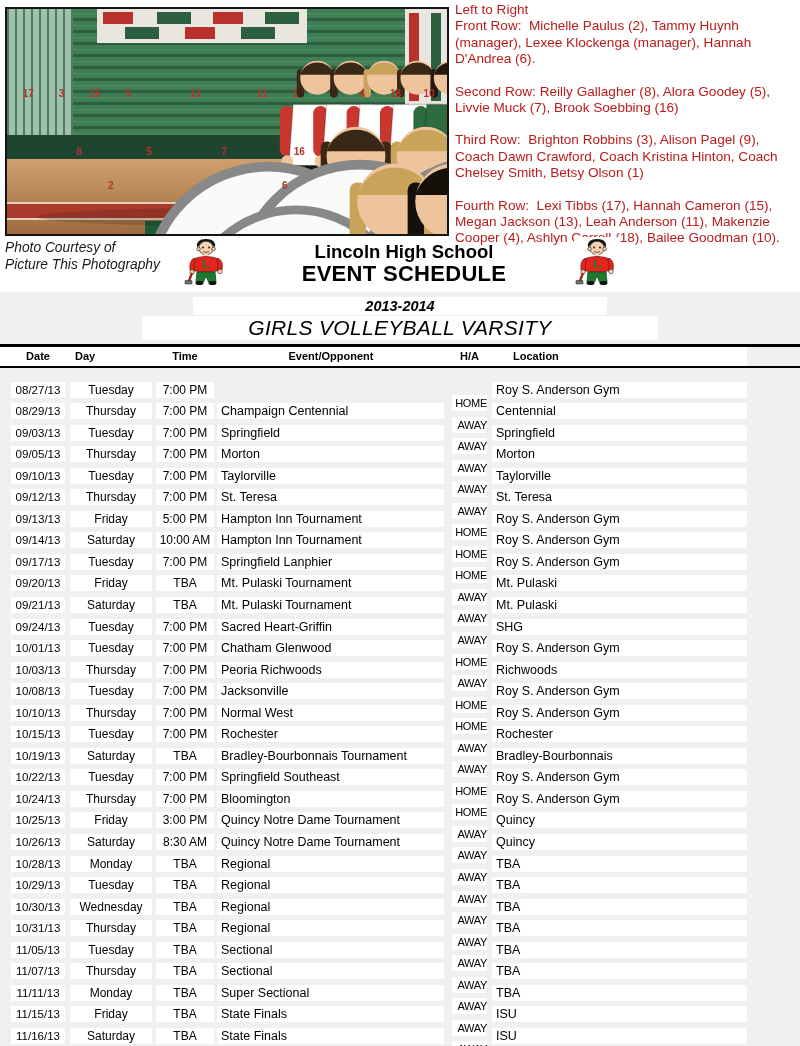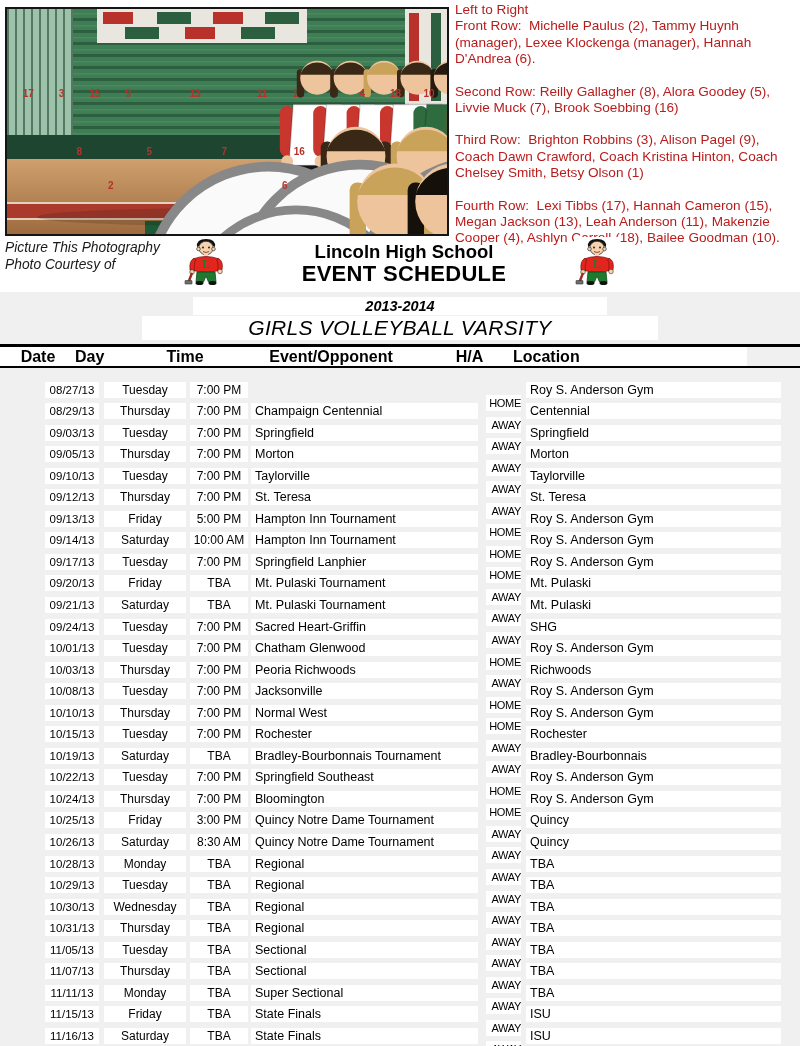--- a/index.html
+++ b/index.html
@@ -30,26 +30,26 @@
   .season-box{display:block;width:414px;margin:0 auto;background:#fff;
     font-weight:bold;font-style:italic;font-size:14.5px;line-height:18px;}
   .team-box{display:block;width:516px;margin:1px auto 0;background:#fff;
     font-style:italic;font-size:21px;line-height:24px;letter-spacing:.3px;}
   
   .rule1{position:absolute;left:0;top:344px;width:800px;height:3px;background:#000;}
   .rule2{position:absolute;left:0;top:366px;width:800px;height:2px;background:#000;}
   .header-strip{position:absolute;left:0;top:347px;width:747px;height:19px;background:#fff;}
   .t-grid{display:grid;grid-template-columns:11px 54px 5px 82px 4px 58px 3px 227px 8px 35px 5px 255px;align-items:center;}
   .g2{grid-column:2}.g4{grid-column:4}.g6{grid-column:6}.g8{grid-column:8}.g10{grid-column:10}.g12{grid-column:12}
-  .header-row{position:absolute;left:0;top:347px;width:800px;height:19px;font-weight:bold;font-size:16px;}
+  .header-row{position:absolute;left:0;top:347px;width:800px;height:19px;font-weight:bold;font-size:11px;}
   .header-row .hc{height:19px;line-height:19px;}
   .hc-date{text-align:center}.hc-day{text-align:left;padding-left:5px}.hc-time{text-align:center}
   .hc-event{text-align:center;padding-left:1px}.hc-ha{text-align:center}.hc-loc{text-align:left;padding-left:21px}
   .rows-wrap{position:absolute;left:0;top:368px;width:800px;}
-  .t-row{height:21.55px;padding-left:34px;}
+  .t-row{height:21.55px;}
   .cell{background:#fff;height:16px;line-height:16px;font-size:12px;overflow:hidden;white-space:nowrap;}
   .c-date{text-align:center;font-size:11.5px;}
   .c-day{text-align:center;}
   .c-time{text-align:center;}
   .c-event{text-align:left;padding-left:4px;font-size:12.5px;}
   .c-ha{text-align:right;font-size:11px;letter-spacing:-0.3px;margin-top:27px;}
   .c-loc{text-align:left;padding-left:4px;font-size:12.5px;}
 </style>
 </head>
 <body>
@@ -204,22 +204,22 @@
 
 <div class="roster">
   <p class="intro">Left to Right</p>
   <p>Front Row:  Michelle Paulus (2), Tammy Huynh (manager), Lexee Klockenga (manager), Hannah D'Andrea (6).</p>
   <p>Second Row: Reilly Gallagher (8), Alora Goodey (5), Livvie Muck (7), Brook Soebbing (16)</p>
   <p>Third Row:  Brighton Robbins (3), Alison Pagel (9), Coach Dawn Crawford, Coach Kristina Hinton, Coach Chelsey Smith, Betsy Olson (1)</p>
   <p>Fourth Row:  Lexi Tibbs (17), Hannah Cameron (15), Megan Jackson (13), Leah Anderson (11), Makenzie Cooper (4), Ashlyn Carroll (18), Bailee Goodman (10).</p>
 </div>
 
 <div class="credit">
+  <div>Photo Courtesy of</div>
   <div>Picture This Photography</div>
-  <div>Photo Courtesy of</div>
 </div>
 
 <svg class="mascot mascot-a" viewBox="0 0 46 48">
   <rect width="46" height="48" fill="#fff"></rect>
   <path d="M14 10 Q13 2 23 2 Q33 2 32 10 Q28 7 23 8 Q18 7 14 10 Z" fill="#111"></path>
   <ellipse cx="23" cy="11" rx="7.2" ry="6.8" fill="#f6d3ae" stroke="#333" stroke-width=".8"></ellipse>
   <circle cx="15.5" cy="12" r="1.8" fill="#f6d3ae" stroke="#333" stroke-width=".7"></circle>
   <circle cx="30.5" cy="12" r="1.8" fill="#f6d3ae" stroke="#333" stroke-width=".7"></circle>
   <circle cx="20" cy="10.5" r=".9" fill="#111"></circle>
     <circle cx="26" cy="10.5" r=".9" fill="#111"></circle>

